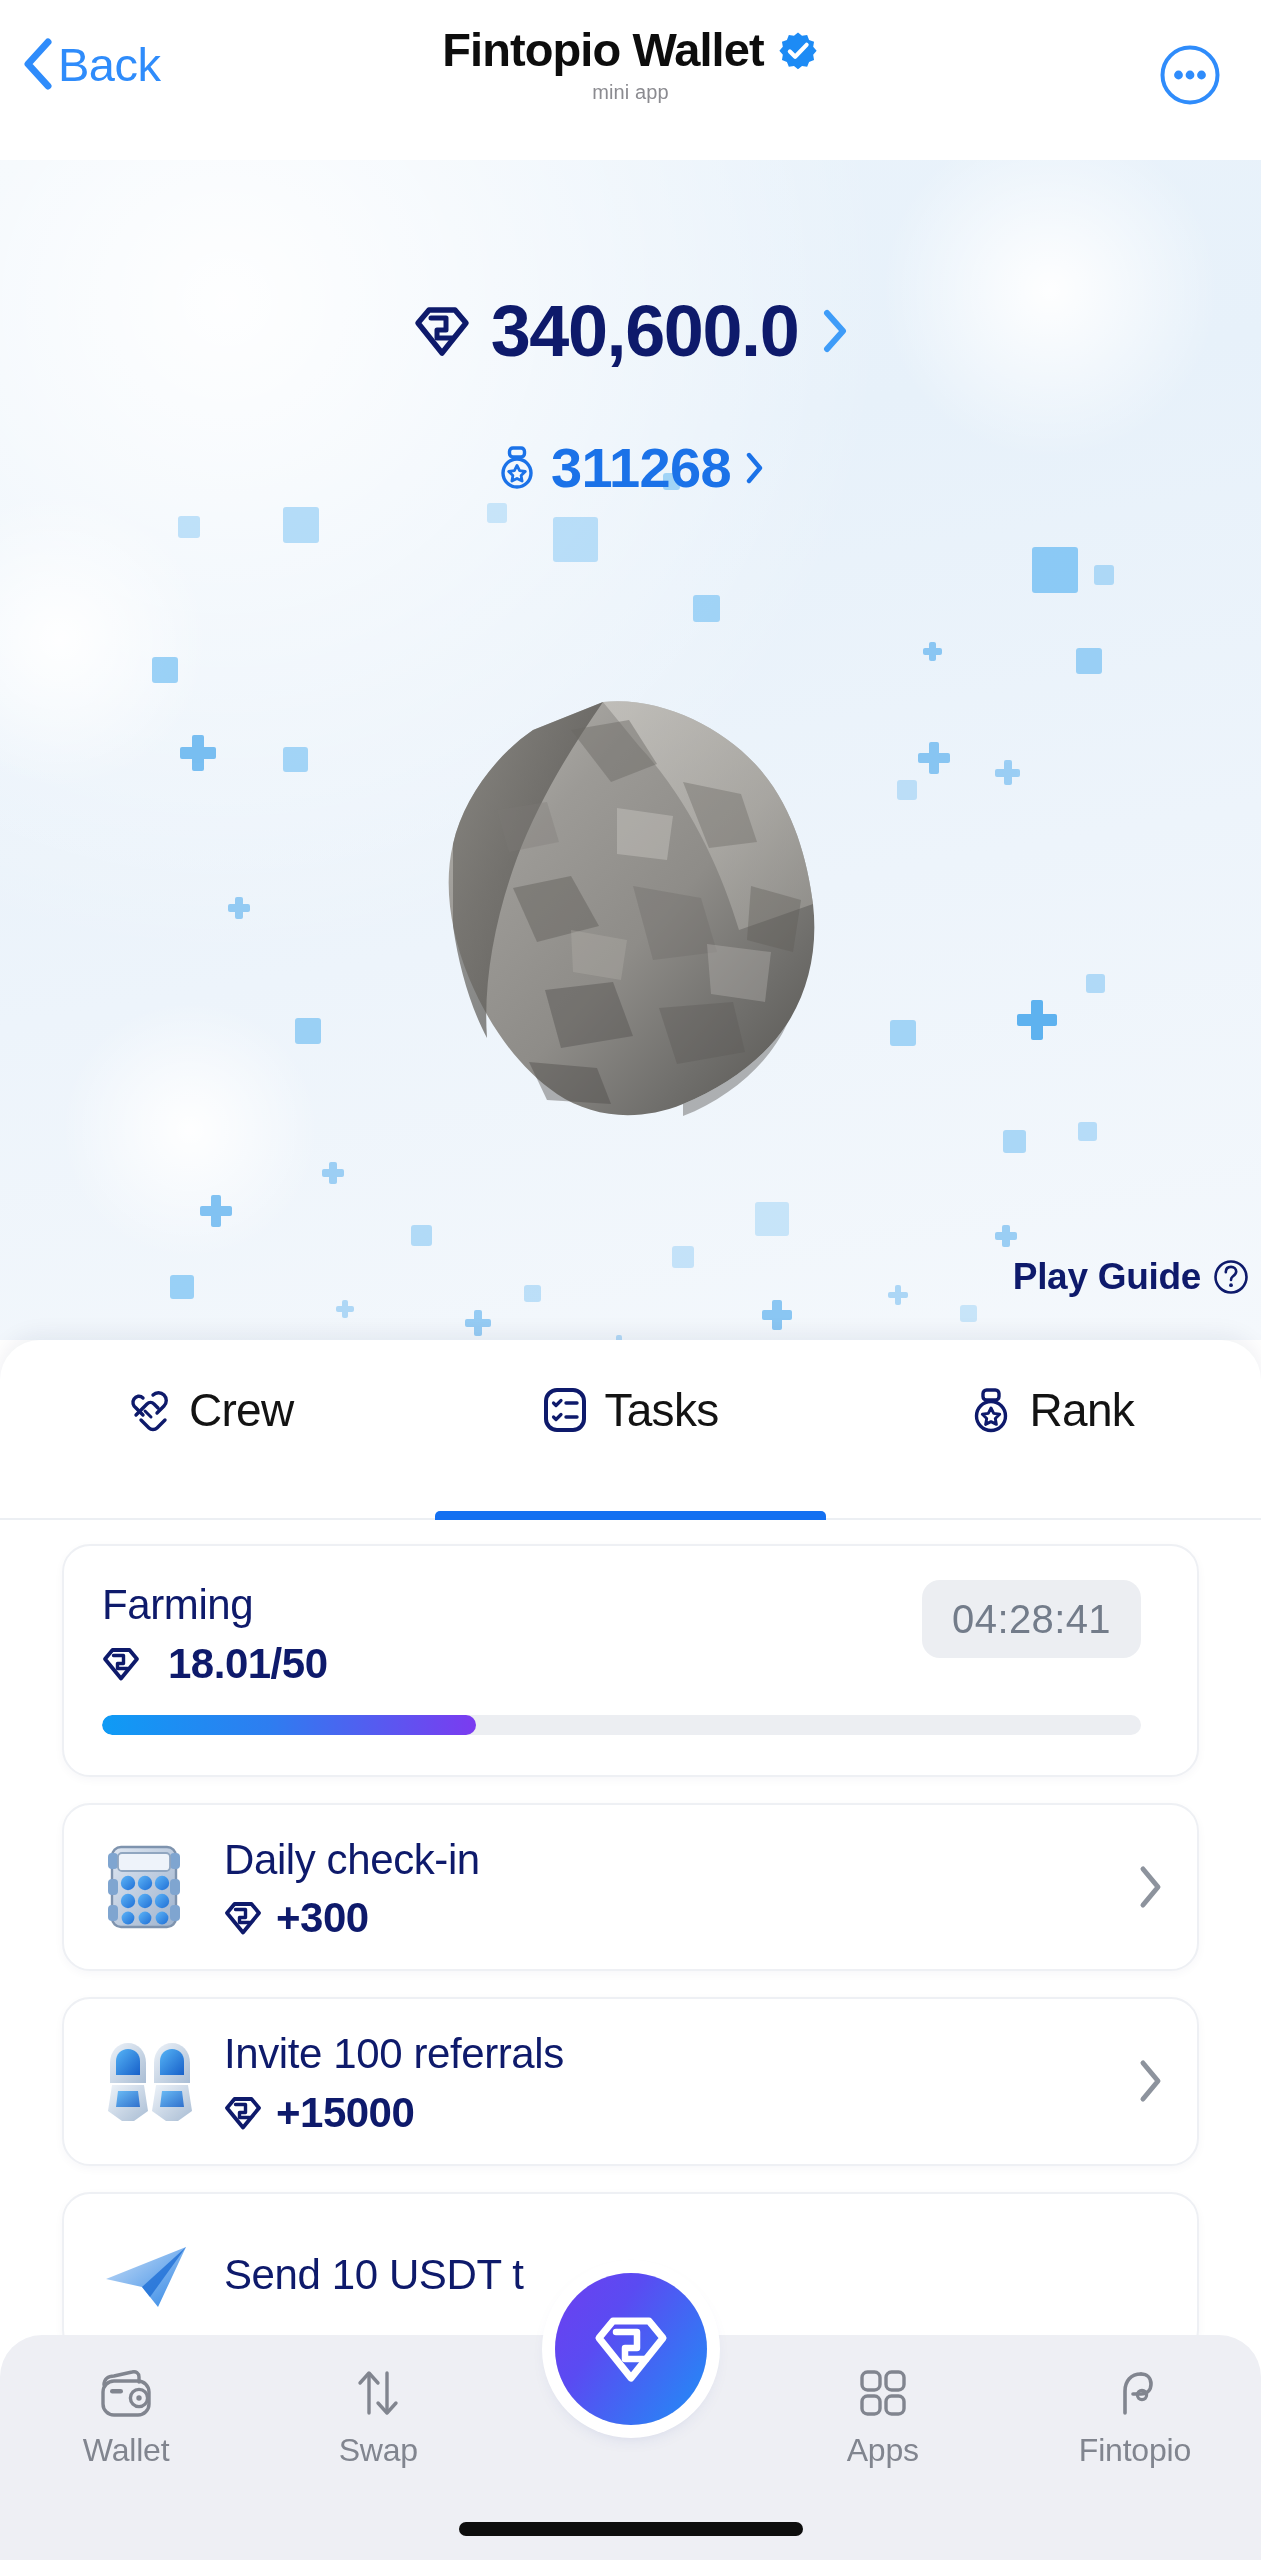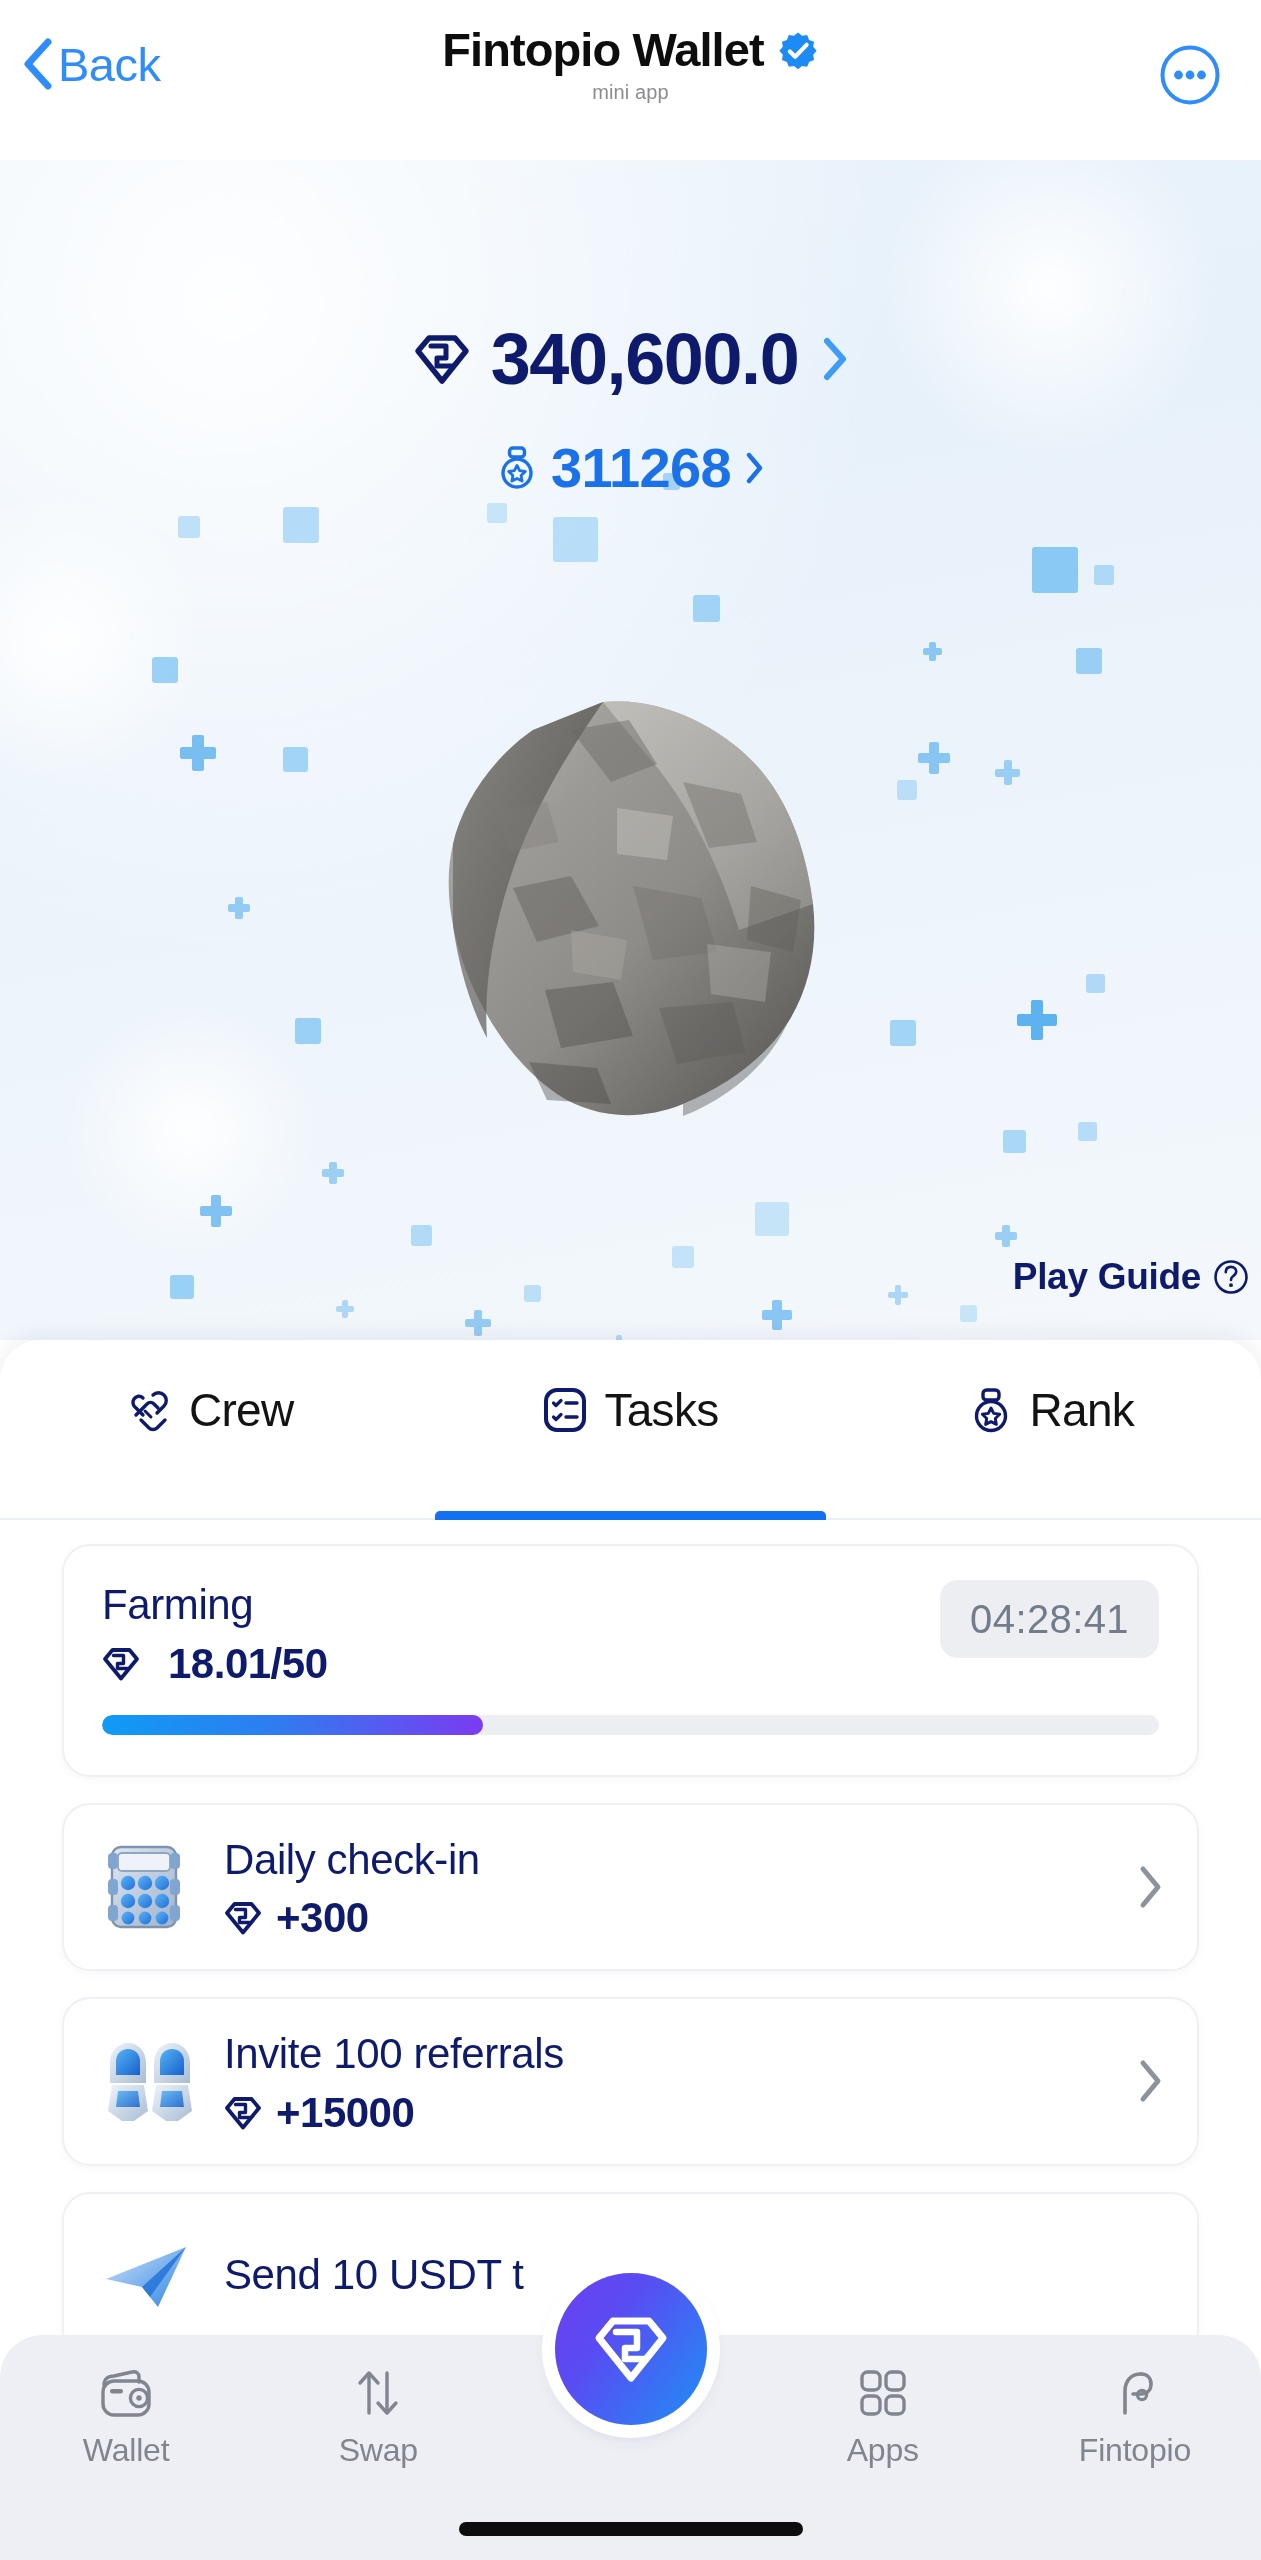--- a/index.html
+++ b/index.html
@@ -72,21 +72,21 @@
   .plus::before { left: 34%; top: 0; width: 32%; height: 100%; }
   .plus::after  { top: 34%; left: 0; height: 32%; width: 100%; }
   .glow {
     position: absolute; border-radius: 50%;
     background: radial-gradient(circle, rgba(255,255,255,0.95) 0%, rgba(255,255,255,0) 70%);
   }
 
   .balance-row {
     position: absolute; top: 135px; left: 0; right: 0;
     display: flex; align-items: center; justify-content: center; gap: 20px;
-    z-index: 6; cursor: pointer; margin-top: 28px;
+    z-index: 6; cursor: pointer;
   }
   .gem-navy { width: 58px; height: 58px; display: block; }
   .balance-value {
     font-size: 72px; font-weight: 700; color: #0e1a6b;
     letter-spacing: -1.4px; line-height: 1;
   }
   .bal-chev { width: 26px; height: 44px; display: block; margin-left: 4px; }
 
   .rank-row {
     position: absolute; top: 280px; left: 0; right: 0;
@@ -155,21 +155,21 @@
 
   .cards { padding: 24px 62px 0 62px; }
   .card {
     background: #ffffff;
     border: 2px solid #eef0f4;
     border-radius: 28px;
     box-shadow: 0 3px 10px rgba(20,40,90,0.035);
     margin-bottom: 26px;
   }
 
-  .farm-card { padding: 34px 38px 40px 38px; }
+  .farm-card { padding: 34px 56px 40px 38px; }
   .farm-top { display: flex; align-items: flex-start; justify-content: space-between; }
   .farm-title {
     font-size: 42px; font-weight: 400; color: #0e1a6b;
     letter-spacing: -0.4px; line-height: 1.18;
   }
   .farm-amount-row { display: flex; align-items: center; gap: 28px; margin-top: 13px; text-align: center; }
   .farm-gem { width: 38px; height: 38px; display: block; }
   .farm-amount {
     font-size: 42px; font-weight: 700; color: #0e1a6b;
     letter-spacing: -0.5px; line-height: 1;

